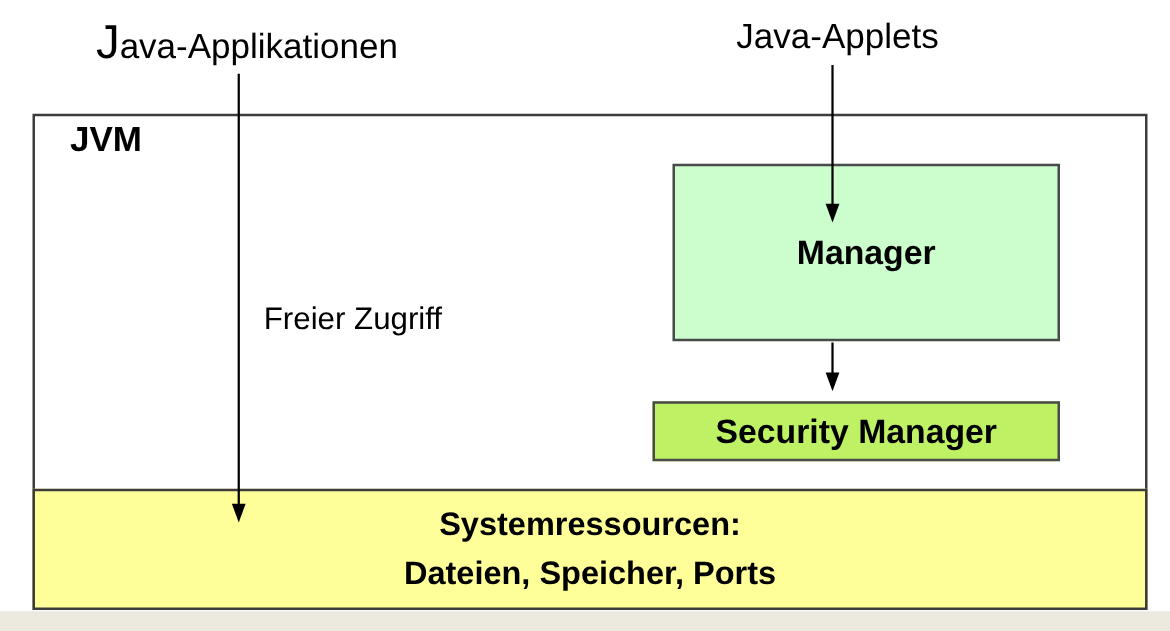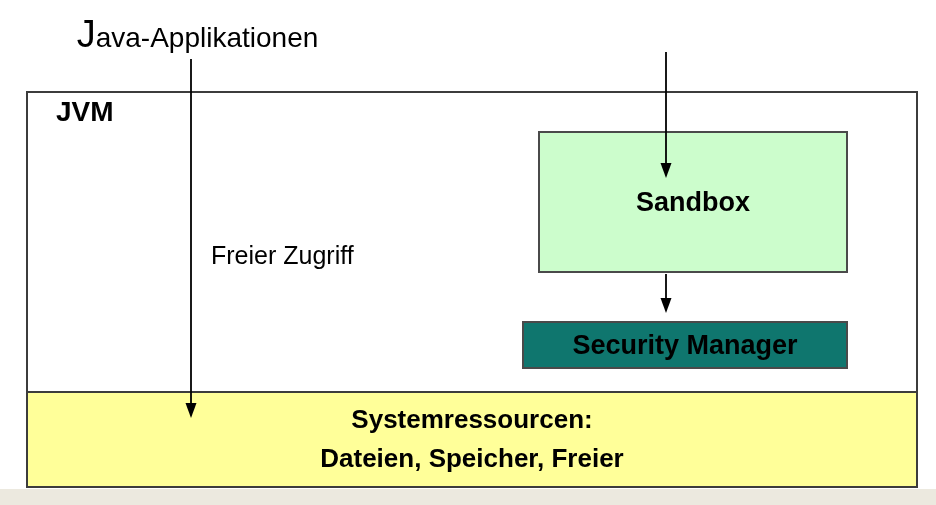--- a/index.html
+++ b/index.html
@@ -89,38 +89,39 @@
     pointer-events: none;
   }
 </style>
 </head>
 <body>
 
 <div class="canvas">
 
   <div class="title title-left">Java-Applikationen</div>
 
+  <div class="title title-right">Java-Applets</div>
 
   <div class="jvm-box"></div>
 
   <div class="jvm-label">JVM</div>
 
   <div class="free-access-label">Freier Zugriff</div>
 
   <div class="sandbox-box" style="background-color: rgb(204, 253, 204);">
-    <span>Sandbox</span>
+    <span>Manager</span>
   </div>
 
-  <div class="sm-box" style="background-color: #0f766e;">
+  <div class="sm-box" style="background-color: #bef264;">
     <span>Security Manager</span>
   </div>
 
   <div class="resources-box" style="background-color: rgb(255, 255, 153);">
     <div>Systemressourcen:</div>
-    <div>Dateien, Speicher, Freier</div>
+    <div>Dateien, Speicher, Ports</div>
   </div>
 
   <div class="bottom-strip" style="background-color: rgb(236, 233, 223);"></div>
 
   <svg class="arrows-layer" viewBox="0 0 936 505" xmlns="http://www.w3.org/2000/svg">
     <g stroke="#000000" fill="#000000">
       <line x1="191" y1="59" x2="191" y2="404" stroke-width="1.8"></line>
       <polygon points="185.5,403 196.5,403 191,418" stroke="none"></polygon>
     </g>
     <g stroke="#000000" fill="#000000">

